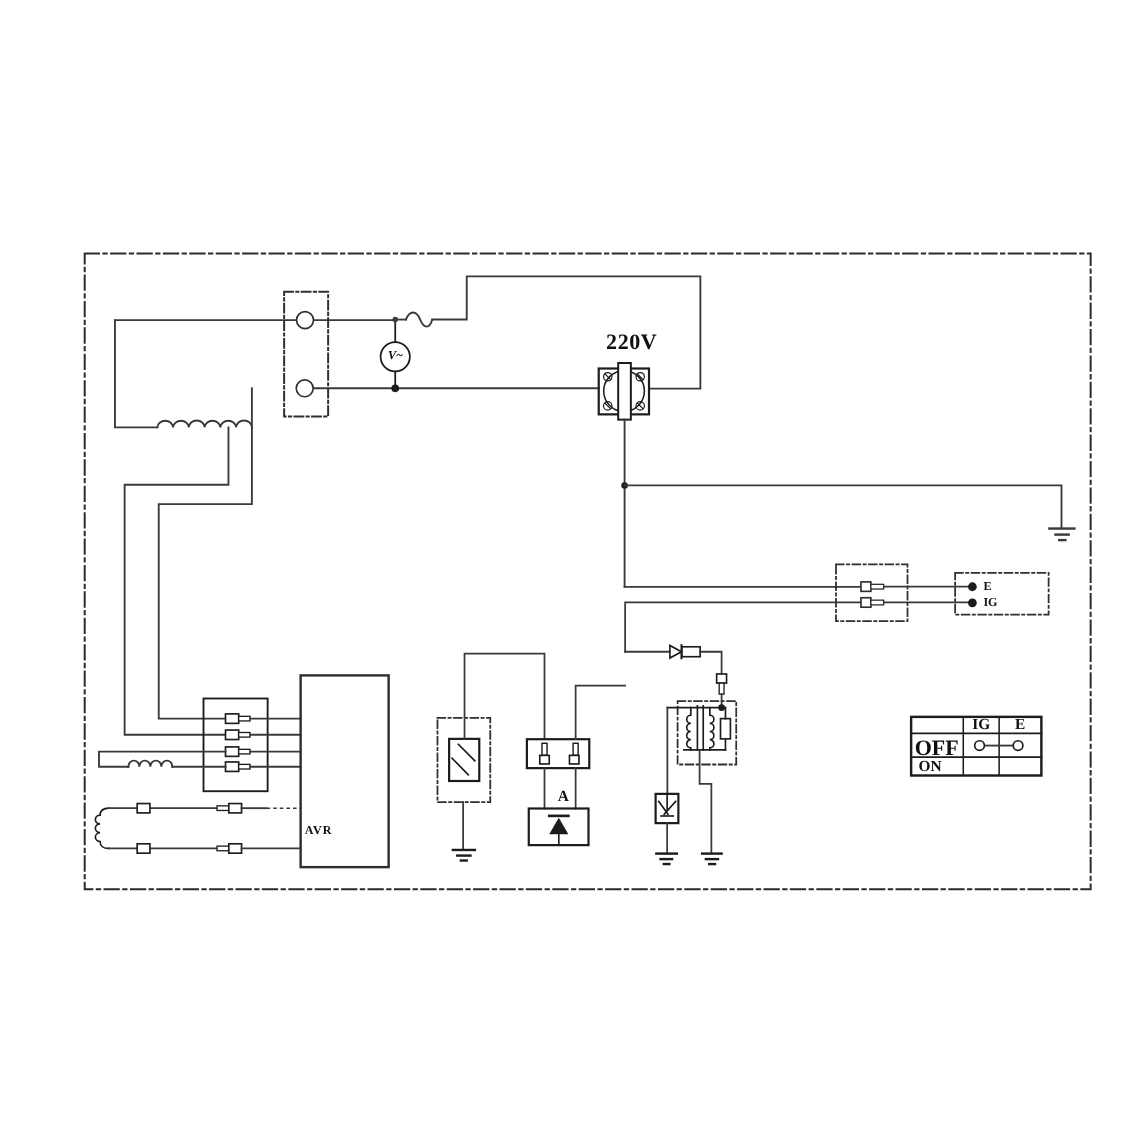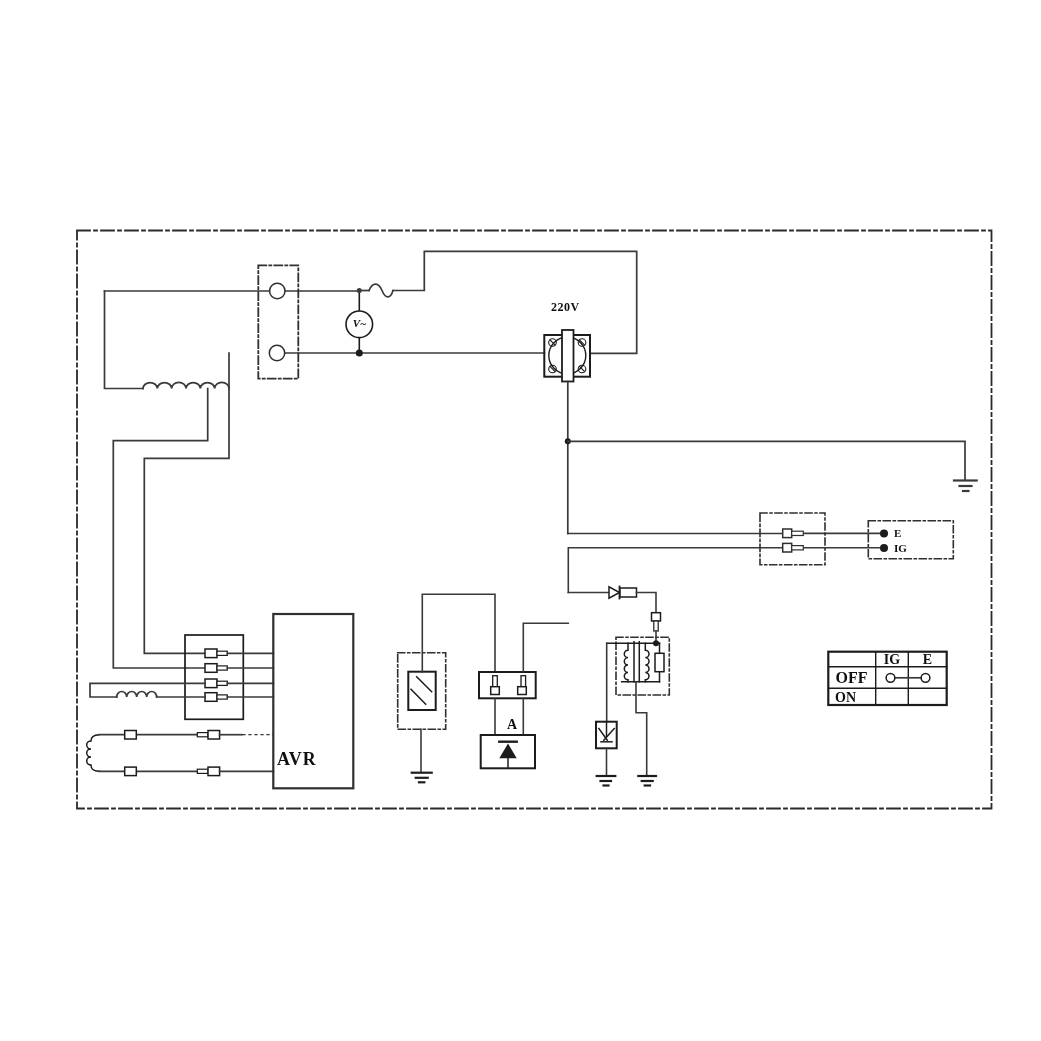--- a/index.html
+++ b/index.html
@@ -12,29 +12,29 @@
   }
   #schematic{position:absolute;left:0;top:0;}
   .lbl{
     position:absolute;
     color:var(--text,#101010);
     font-weight:bold;
     line-height:1;
     white-space:nowrap;
   }
   .ctr{text-align:center;}
-  .lbl-220v{left:551px;top:301px;width:38px;font-size:12px;letter-spacing:0.5px;}
+  .lbl-220v{left:551px;top:301px;width:38px;font-size:20px;letter-spacing:0.5px;}
   .lbl-vmeter{left:345px;top:318px;width:29px;font-size:11px;font-style:italic;text-align:center;}
-  .lbl-avr{left:277px;top:750px;width:46px;font-size:18px;letter-spacing:1px;}
+  .lbl-avr{left:277px;top:750px;width:46px;font-size:11px;letter-spacing:1px;}
   .lbl-a{left:505px;top:718px;width:14px;font-size:14px;text-align:center;}
   .lbl-e{left:894px;top:528px;font-size:11px;}
   .lbl-ig{left:894px;top:543px;font-size:11px;}
   .lbl-col-ig{left:876px;top:653px;width:32px;font-size:14px;}
   .lbl-col-e{left:908px;top:653px;width:39px;font-size:14px;}
-  .lbl-off{left:828px;top:670px;width:47px;font-size:16px;}
+  .lbl-off{left:828px;top:670px;width:47px;font-size:20px;}
   .lbl-on{left:828px;top:691px;width:35px;font-size:14px;}
 </style>
 </head>
 <body>
 
 <div id="canvas" style="--bg: #ffffff; --text: #101010;">
 
   <svg id="schematic" width="1041" height="1041" viewBox="0 0 1041 1041" fill="none" stroke-linecap="square">
 
     <g stroke="#2a2a2a" stroke-width="1.8" stroke-dasharray="13 4 3 4">

